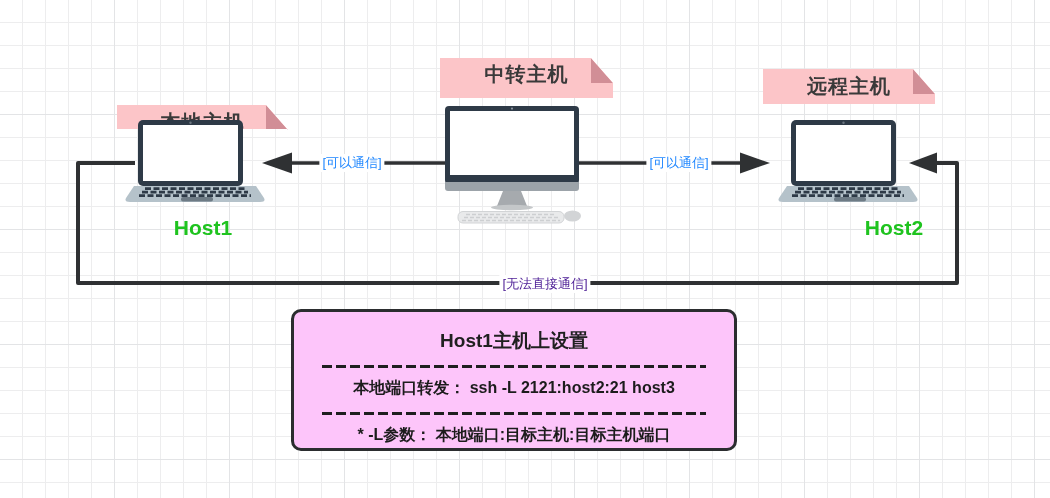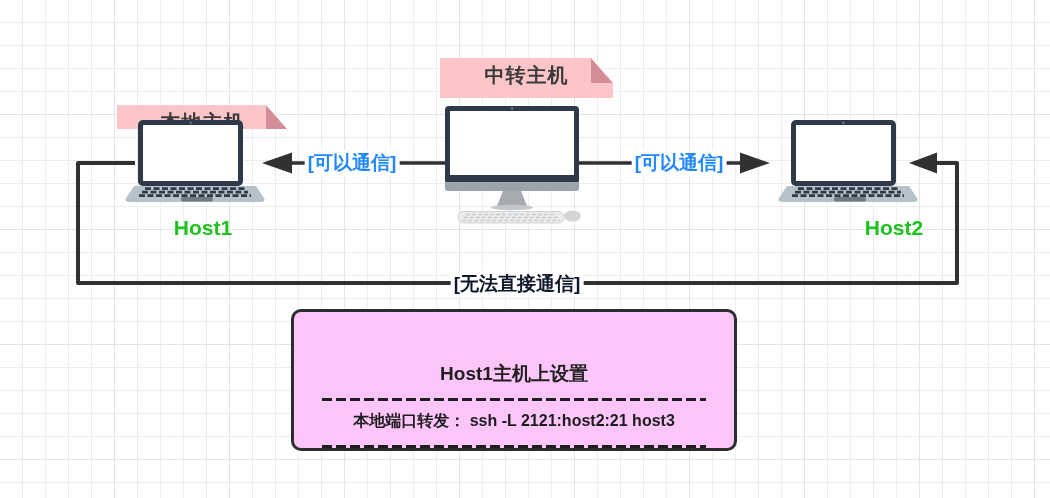--- a/index.html
+++ b/index.html
@@ -28,44 +28,44 @@
     text-align:center;
     font-size:20px;font-weight:bold;color:#3a3a3a;
     letter-spacing:1px;
   }
   .note .fold{
     position:absolute;top:0;right:0;width:22px;height:25px;
     background:#D18E96;
     clip-path:polygon(0 0, 100% 100%, 0 100%);
   }
   .note-local {left:117px;top:69px;width:171px;height:24px;line-height:35px;margin-top:36px;}
-  .note-relay {left:440px;top:58px;width:173px;height:40px;line-height:35px;}
+  .note-relay {left:440px;top:58px;width:173px;height:40px;line-height:35px;font-family:Liberation Mono, monospace;}
   .note-remote{left:763px;top:69px;width:172px;height:35px;line-height:35px;}
 
   .node-icon{position:absolute;}
   .icon-laptop1{left:125px;top:114px;width:140px;height:92px;}
   .icon-desktop{left:442px;top:104px;width:140px;height:122px;}
   .icon-laptop2{left:778px;top:114px;width:140px;height:92px;}
 
   .host-label{
     position:absolute;width:140px;text-align:center;
     font-size:21px;font-weight:bold;white-space:nowrap;
   }
   .host1{left:133px;top:216px;color:#1FC31F;}
   .host3{left:442px;top:231px;color:#178F87;}
   .host2{left:824px;top:216px;color:#1FC31F;}
 
   .edge-label{
     position:absolute;transform:translate(-50%,-50%);
-    font-size:19px;font-weight:bold;white-space:nowrap;
+    font-size:13px;font-weight:normal;white-space:nowrap;
     background:#ffffff;padding:0 3px;
     text-shadow:0 0 3px #fff,0 0 3px #fff;
   }
   .edge-blue{color:#1E86FF;}
-  .edge-orange{color:#0f172a;}
+  .edge-orange{color:#4c1d95;margin-left:28px;}
   .lbl-left  {left:352px;top:163px;}
   .lbl-right {left:679px;top:163px;}
   .lbl-bottom{left:517px;top:284px;}
 
   
   .config-box{
     position:absolute;left:291px;top:309px;width:446px;height:142px;
     box-sizing:border-box;
     background:#FDC5FA;
     border:3px solid #2B2D2F;border-radius:10px;
@@ -100,20 +100,24 @@
       <polygon points="909,163 937,152.5 937,173.5"></polygon>
     </g>
   </svg>
 
   <div class="note note-local">
     <span>本地主机</span>
     <i class="fold"></i>
   </div>
   <div class="note note-relay">
     <span>中转主机</span>
+    <i class="fold"></i>
+  </div>
+  <div class="note note-remote">
+    <span>远程主机</span>
     <i class="fold"></i>
   </div>
 
   <svg class="node-icon icon-laptop1" viewBox="0 0 140 92" xmlns="http://www.w3.org/2000/svg">
     <rect x="13" y="6" width="105" height="66" rx="5" fill="#2E3A47"></rect>
     <rect x="18" y="11" width="95" height="56" fill="#ffffff"></rect>
     <circle cx="65.5" cy="8.8" r="1.2" fill="#6b7680"></circle>
     <path d="M9,72 L131,72 L139,84 Q141,88 135,88 L5,88 Q-1,88 1,84 Z" fill="#B5C2CA"></path>
     <g stroke="#2E3A47" stroke-width="2.6">
       <line x1="20" y1="74.6" x2="120" y2="74.6" stroke-dasharray="6 2.5"></line>
@@ -157,15 +161,16 @@
 
   <div class="edge-label edge-blue lbl-left">[可以通信]</div>
   <div class="edge-label edge-blue lbl-right">[可以通信]</div>
   <div class="edge-label edge-orange lbl-bottom">[无法直接通信]</div>
 
   <div class="config-box">
     <div class="config-title">Host1主机上设置</div>
     <div class="config-sep"></div>
     <div class="config-row">本地端口转发： ssh -L 2121:host2:21 host3</div>
     <div class="config-sep"></div>
+    <div class="config-row">* -L参数： 本地端口:目标主机:目标主机端口</div>
   </div>
 
 </div>
 
 </body></html>

